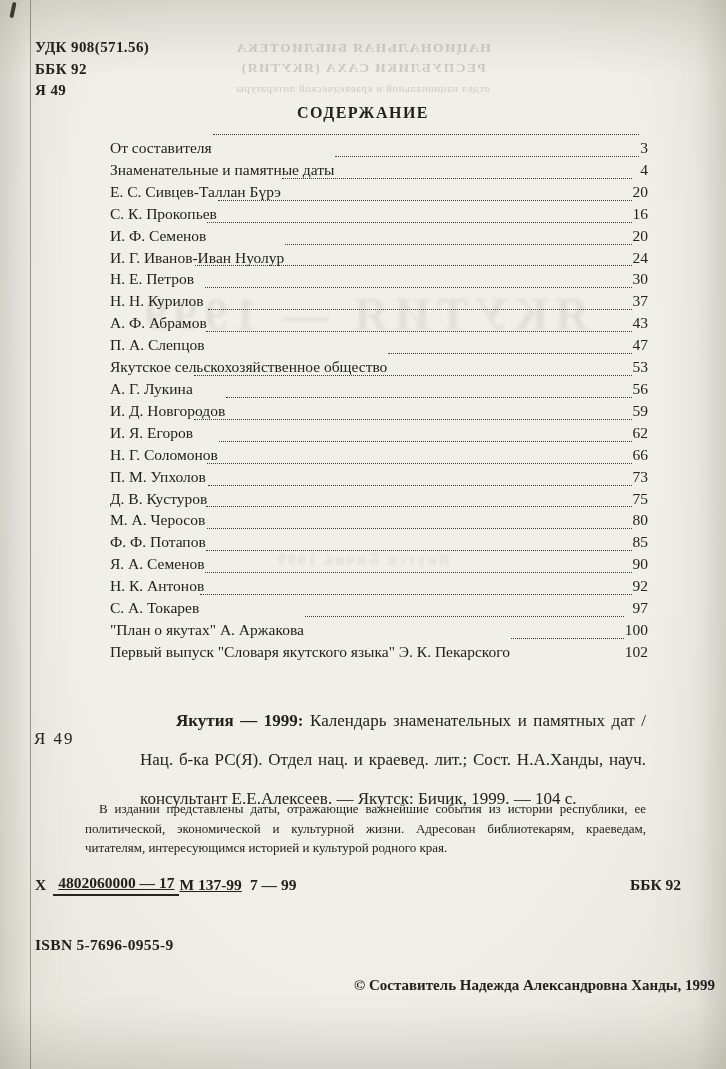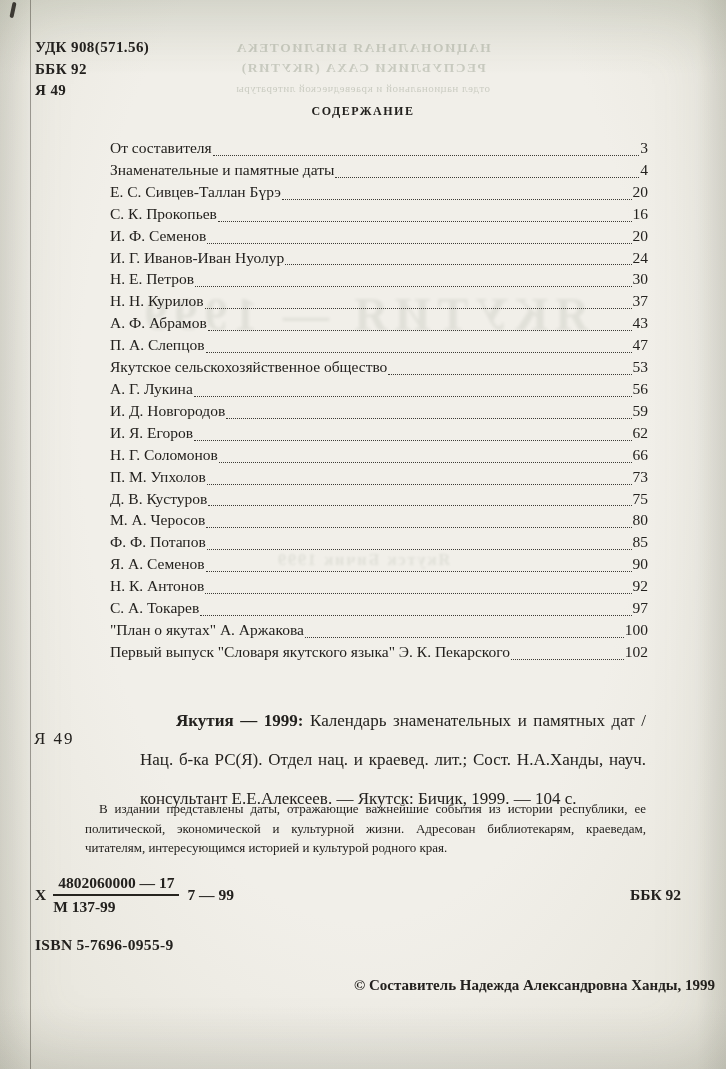--- a/index.html
+++ b/index.html
@@ -51,27 +51,27 @@
     font-weight:bold; font-size:16px; letter-spacing:2px; line-height:24px;
   }
 
   .catalog-header {
     position:absolute; top:37px; left:35px;
     font-weight:bold; font-size:15px; line-height:21.5px;
     letter-spacing:.4px;
   }
   .toc-title {
     position:absolute; top:104px; left:0; right:0;
-    text-align:center; font-weight:bold; font-size:12px; letter-spacing:1.5px;
+    text-align:center; font-weight:bold; font-size:16px; letter-spacing:1.5px;
   }
   .toc {
     position:absolute; top:137px; left:110px; width:538px;
     font-size:15.5px;
   }
-  .toc-row { display:flex; align-items:flex-end; line-height:21.9px; }
+  .toc-row { display:flex; align-items:flex-start; line-height:21.9px; }
   .toc-label { white-space:nowrap; }
   .dots {
     flex:1; min-width:12px; margin:0 1px;
     border-bottom:1.9px dotted #3c3a35;
     transform:translateY(-3px);
   }
   .toc-page { white-space:nowrap; }
 
   .annotation-code {
     position:absolute; top:729px; left:34px;
@@ -86,22 +86,23 @@
     position:absolute; top:799px; left:85px; width:561px;
     font-size:13px; line-height:19.5px; text-align:justify; text-indent:14px;
   }
 
   .catalog-number-row {
     position:absolute; top:874px; left:35px; right:45px;
     display:flex; align-items:center;
     font-weight:bold; font-size:15.5px;
   }
   .fraction {
-    display:inline-flex; flex-direction:column; text-align:left;
+    display:inline-flex; flex-direction:row; text-align:right;
     margin:0 8px 0 7px;
+    text-decoration:underline;
   }
   .fraction .num { border-bottom:2px solid #26241f; padding:0 5px 2px; }
   .fraction .den { padding-top:2px; }
   .flex-spacer { flex:1; }
 
   .isbn {
     position:absolute; top:936px; left:35px;
     font-weight:bold; font-size:15.5px; letter-spacing:.3px;
   }
   .copyright {

